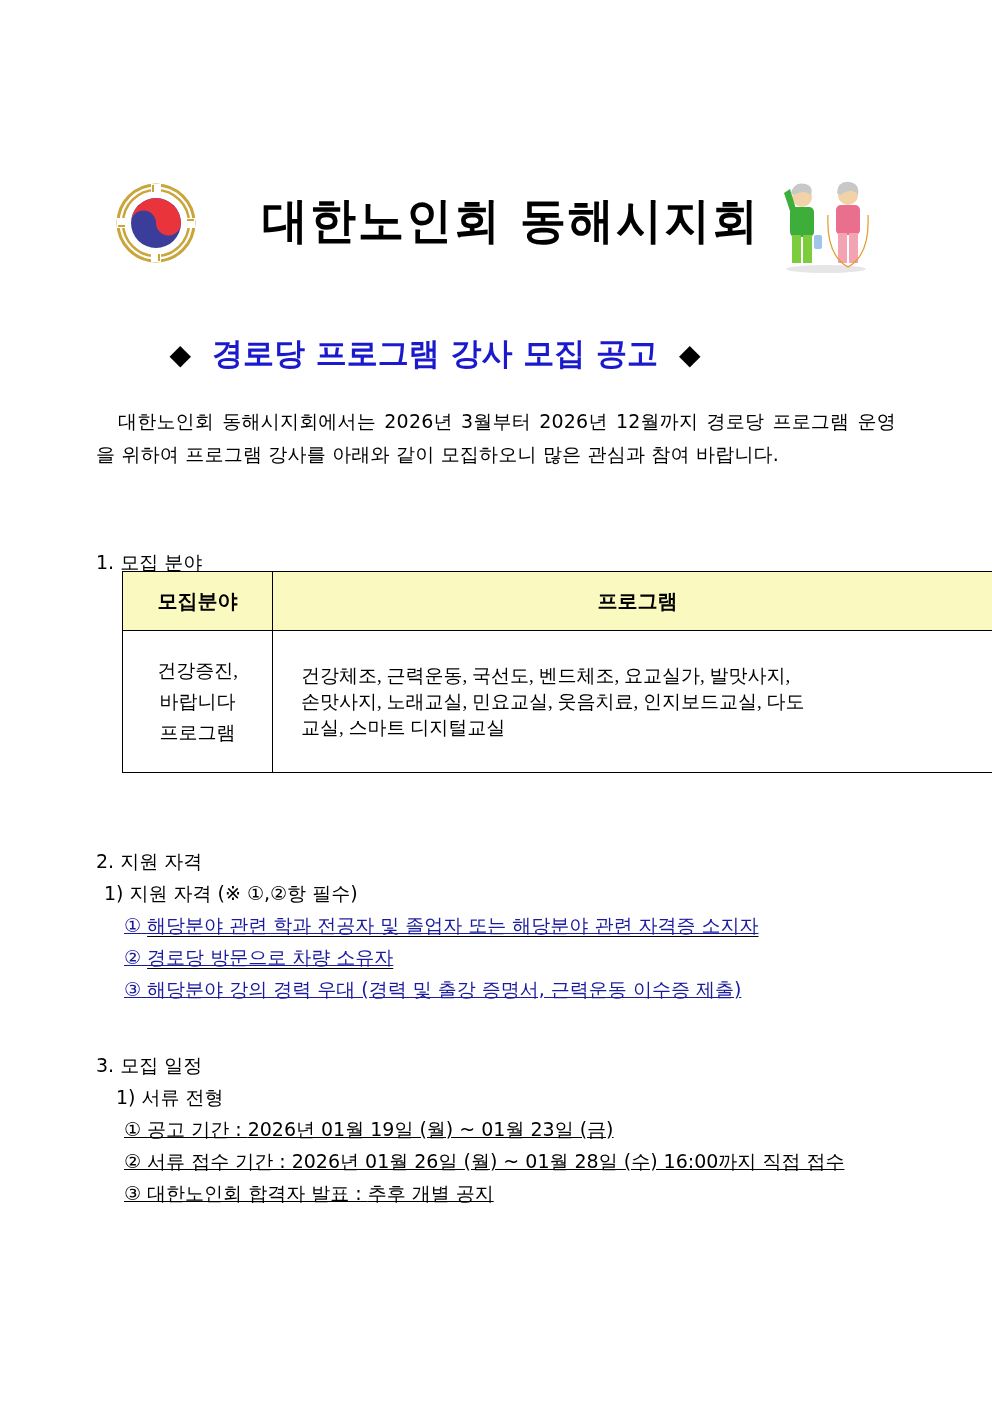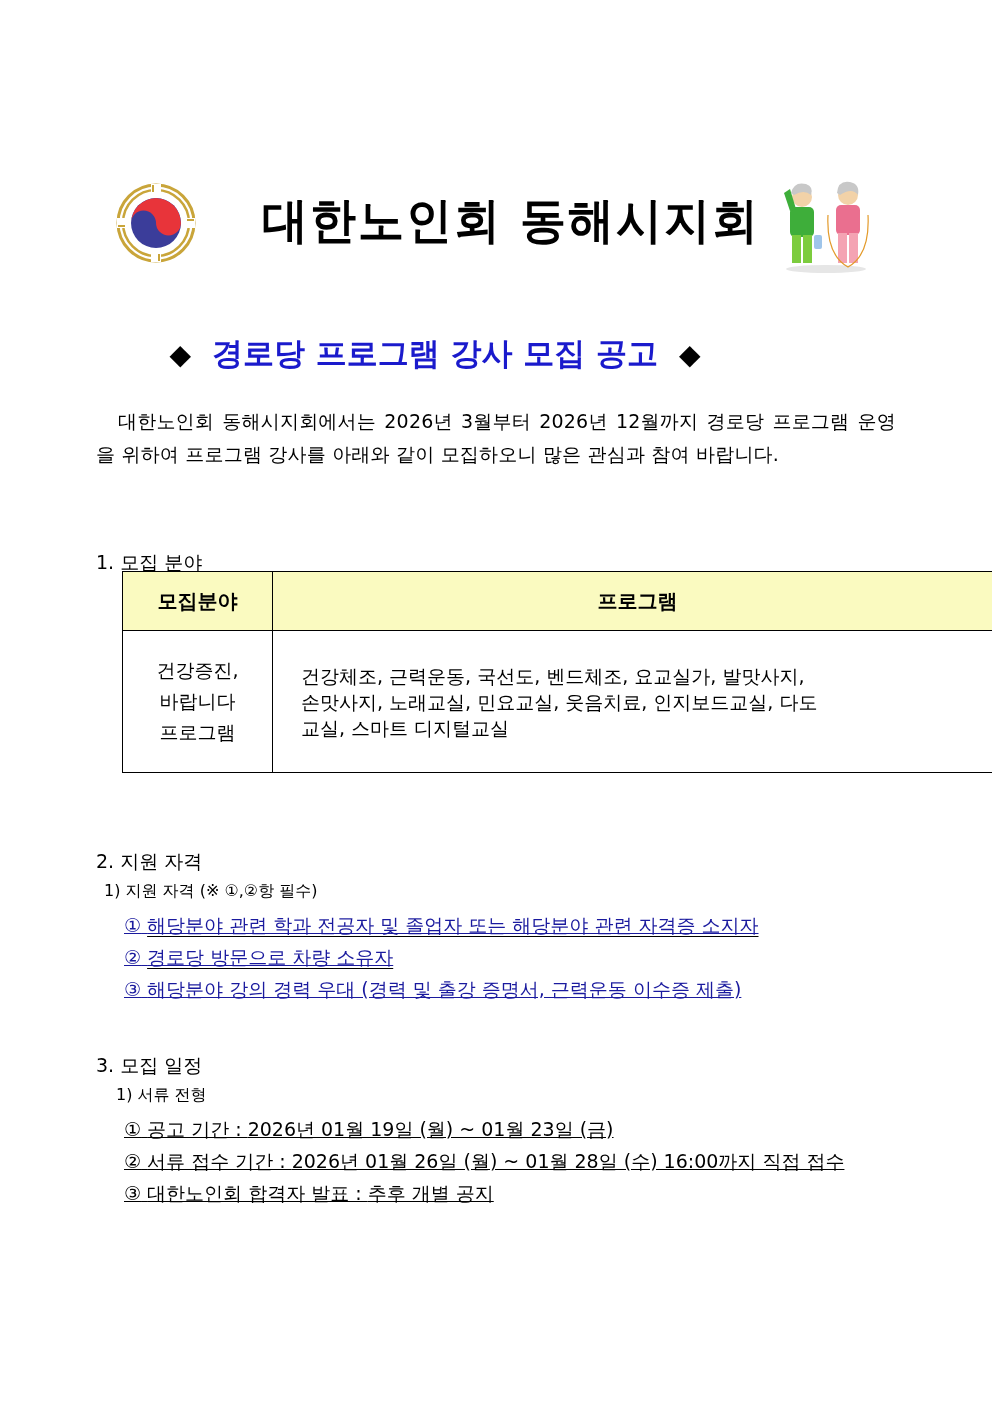--- a/index.html
+++ b/index.html
@@ -29,36 +29,36 @@
 
     
     .intro {
       left: 96px; top: 405px; width: 800px;
       font-size: 19px; line-height: 33px; text-align: justify;
       text-indent: 22px; letter-spacing: 0.2px;
     }
 
     
     .sec-h { font-size: 19px; left: 96px; white-space: nowrap; }
-    .sub-h { font-size: 16px; white-space: nowrap; }
+    .sub-h { font-size: 19px; white-space: nowrap; }
     .item { font-size: 19px; white-space: nowrap; text-decoration: underline; }
     .blue { color: #1a1a9e; }
     .ul { text-decoration: underline; text-decoration-color: #000; text-underline-offset: 4px; }
 
     
     .tbl {
       left: 122px; top: 571px; width: 881px; border-collapse: collapse;
       font-size: 19px;
     }
     .tbl th, .tbl td { border: 1.5px solid #000; }
     .tbl th {
       background: #fafac0; height: 56px; font-weight: bold; font-size: 20px;
     }
     .tbl th.c1 { width: 147px; }
-    .tbl td { height: 139px; vertical-align: middle; }
+    .tbl td { height: 139px; vertical-align: middle; font-family: Liberation Serif, serif; }
     .tbl td.c1 { text-align: center; line-height: 31px; }
     .tbl td.c2 { padding: 0 28px 0 28px; line-height: 26px; }
     .cell-line { display: block; }
   </style>
 </head>
 <body>
 
 <div class="abs logo">
   <svg width="82" height="82" viewBox="0 0 82 82">
     <circle cx="41" cy="41" r="38" fill="none" stroke="#c9a53a" stroke-width="3"></circle>

